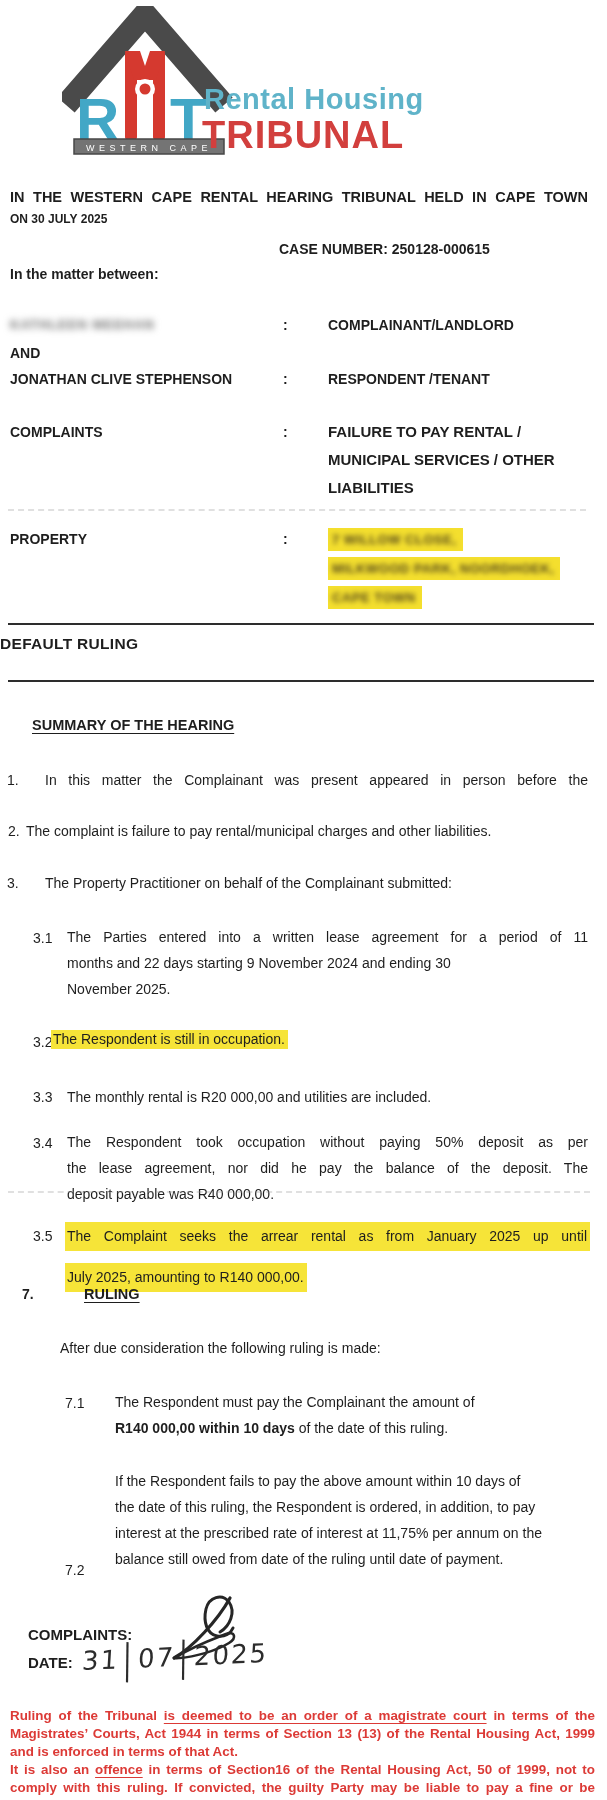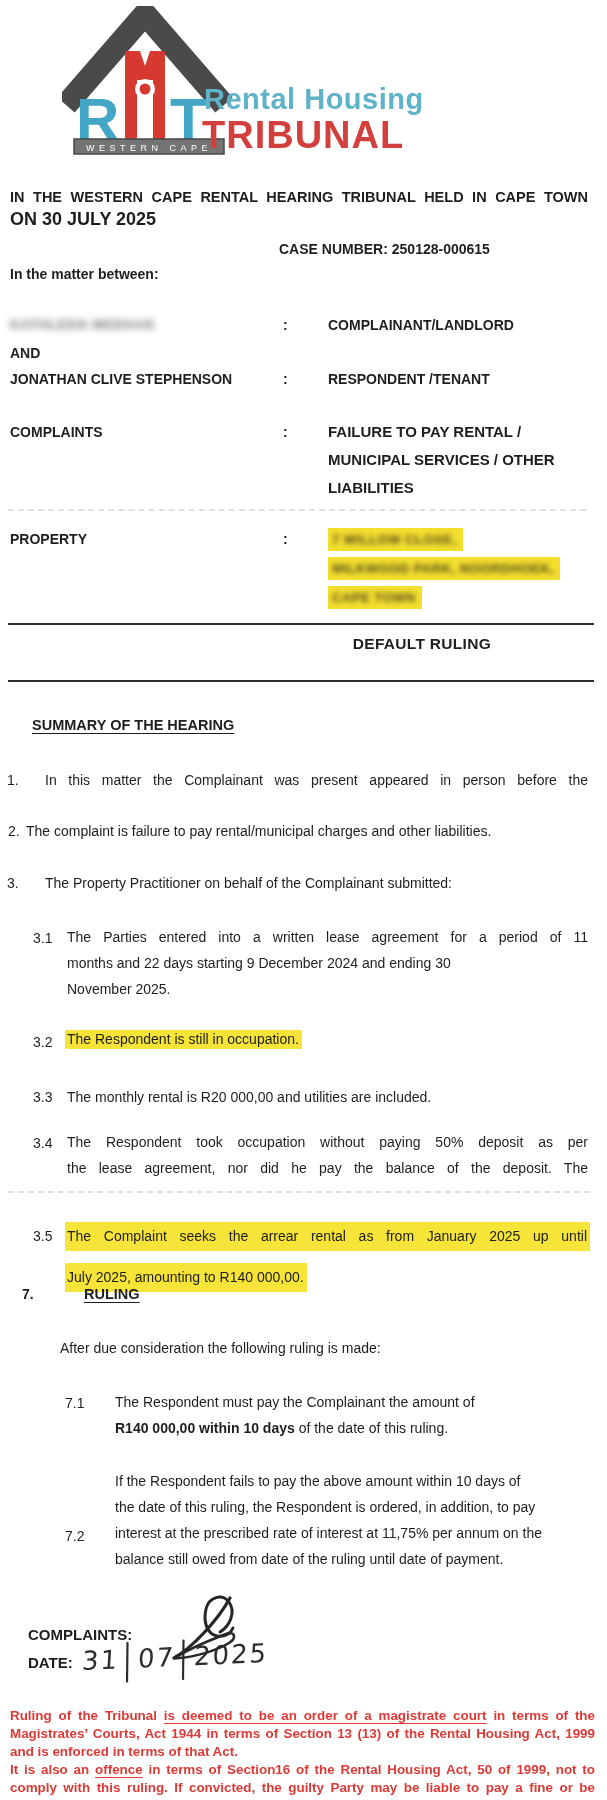--- a/index.html
+++ b/index.html
@@ -13,21 +13,21 @@
   .par{font-size:14px;line-height:26px;}
   .jl{display:block;text-align:justify;text-align-last:justify;}
   .hl{background:#f6e438;padding:1px 3px 2px 2px;}
   .ul2{text-decoration:underline;text-underline-offset:3px;}
   .hr{height:2px;background:#2d2d2d;}
   .artifact{border-top:2px dashed #9a9a9a;opacity:.30;}
   .colon{font-weight:700;}
   .blurname{filter:blur(3.5px);color:#6a6a6a;font-weight:700;letter-spacing:1px;font-size:13px;}
   .hlblur{display:inline-block;background:#f4df2e;padding:2px 6px 3px 4px;line-height:17px;}
   .hlblur .txt{filter:blur(2.8px);color:#56491c;font-weight:700;font-size:13px;letter-spacing:.5px;}
-  .banner{width:491px;text-align:right;font-size:15.5px;font-weight:700;letter-spacing:.3px;}
+  .banner{width:491px;text-align:left;font-size:15.5px;font-weight:700;letter-spacing:.3px;}
   .headu{font-size:14.5px;font-weight:700;text-decoration:underline;text-underline-offset:3px;margin-left:24px;}
   .footer-red{color:#dc3a36;font-weight:700;font-size:13.4px;line-height:18px;text-align:justify;}
   .footer-red p{margin:0;}
   .handdate{font-size:26px;color:#2c2c2c;transform:rotate(-2.5deg);letter-spacing:2px;font-family:"DejaVu Sans",sans-serif;white-space:nowrap;}
   .handdate .bar{display:inline-block;transform:scaleY(1.55) rotate(5deg);font-weight:400;margin:0 4px;}
   .handdate .dg{display:inline-block;transform:skewX(-6deg);}
   svg text{font-family:"Liberation Sans",sans-serif;}
 </style>
 </head>
 <body>
@@ -54,21 +54,21 @@
   <g>
     <rect x="12" y="133" width="150" height="15" fill="#747474" stroke="#474747" stroke-width="1.5"></rect>
     <text x="87" y="144.5" text-anchor="middle" font-size="9" letter-spacing="4.5" fill="#ffffff">WESTERN CAPE</text>
   </g>
 
   <text x="142" y="103" font-size="29" font-weight="bold" fill="#5fb3c9" letter-spacing="0.5">Rental Housing</text>
   <text x="140" y="142" font-size="38" font-weight="bold" fill="#d23f3d" letter-spacing="1">TRIBUNAL</text>
 </svg>
 
 <div class="abs base b jl" style="left:10px;top:189px;width:578px;font-size:14.5px">IN THE WESTERN CAPE RENTAL HEARING TRIBUNAL HELD IN CAPE TOWN</div>
-<div class="abs base b" style="left:10px;top:211px;font-size:18px">ON 30 JULY  2025</div>
+<div class="abs base b" style="left:10px;top:211px;font-size:12px">ON 30 JULY  2025</div>
 <div class="abs base b" style="left:279px;top:241px">CASE NUMBER: 250128-000615</div>
 <div class="abs base b" style="left:10px;top:266px">In the matter between:</div>
 
 <div class="abs base blurname" style="left:10px;top:317px">KATHLEEN MEEHAN</div>
 <div class="abs base colon" style="left:283px;top:317px">:</div>
 <div class="abs base b" style="left:328px;top:317px">COMPLAINANT/LANDLORD</div>
 
 <div class="abs base b" style="left:10px;top:345px">AND</div>
 
 <div class="abs base b" style="left:10px;top:371px">JONATHAN CLIVE STEPHENSON</div>
@@ -108,36 +108,37 @@
 
 <div class="abs base" style="left:8px;top:823px">2.</div>
 <div class="abs base" style="left:26px;top:823px">The complaint is failure to pay rental/municipal charges and other liabilities.</div>
 
 <div class="abs base" style="left:7px;top:875px">3.</div>
 <div class="abs base" style="left:45px;top:875px">The Property Practitioner on behalf of the Complainant submitted:</div>
 
 <div class="abs base" style="left:33px;top:930px">3.1</div>
 <div class="abs par" style="left:67px;top:924px;width:521px">
   <span class="jl">The Parties entered into a written lease agreement for a period of 11</span>
-  <span style="display:block">months and 22 days starting 9 December 2024 and ending 30</span>
+  <span style="display:block">months and 22 days starting 9 November 2024 and ending 30</span>
   <span style="display:block">November 2025.</span>
 </div>
 
 <div class="abs base" style="left:33px;top:1034px">3.2</div>
-<div class="abs base" style="left:65px;top:1031px">
+<div class="abs base" style="left:51px;top:1031px">
   <span class="hl">The Respondent is still in occupation.</span>
 </div>
 
 <div class="abs base" style="left:33px;top:1089px">3.3</div>
 <div class="abs base" style="left:67px;top:1089px">The monthly rental is R20 000,00 and utilities are included.</div>
 
 <div class="abs base" style="left:33px;top:1135px">3.4</div>
 <div class="abs par" style="left:67px;top:1129px;width:521px">
   <span class="jl">The Respondent took occupation without paying 50% deposit as per</span>
   <span class="jl">the lease agreement, nor did he pay the balance of the deposit. The</span>
+  <span style="display:block">deposit payable was R40 000,00.</span>
 </div>
 
 <div class="abs artifact" style="left:8px;top:1191px;width:582px"></div>
 
 <div class="abs base" style="left:33px;top:1228px">3.5</div>
 <div class="abs par" style="left:65px;top:1222px;width:525px">
   <span class="hl jl">The Complaint seeks the arrear rental as from January 2025 up until</span>
   <span style="display:inline-block;margin-top:12px" class="hl">July 2025, amounting to R140 000,00.</span>
 </div>
 
@@ -145,21 +146,21 @@
 <div class="abs headu" style="left:60px;top:1286px;font-size:14.5px">RULING</div>
 
 <div class="abs base" style="left:60px;top:1340px">After due consideration the following ruling is made:</div>
 
 <div class="abs base" style="left:65px;top:1395px">7.1</div>
 <div class="abs par" style="left:115px;top:1389px;width:473px">
   <span style="display:block">The Respondent must pay the Complainant the amount of</span>
   <span style="display:block"><span class="b">R140 000,00 within 10 days</span><span> of the date of this ruling.</span></span>
 </div>
 
-<div class="abs base" style="left:65px;top:1528px">7.2</div>
+<div class="abs base" style="left:65px;top:1562px">7.2</div>
 <div class="abs par" style="left:115px;top:1468px;width:473px">
   <span style="display:block">If the Respondent fails to pay the above amount within 10 days of</span>
   <span style="display:block">the date of this ruling, the Respondent is ordered, in addition, to pay</span>
   <span style="display:block">interest at the prescribed rate of interest at 11,75% per annum on the</span>
   <span style="display:block">balance still owed from date of the ruling until date of payment.</span>
 </div>
 
 <svg class="abs" style="left:168px;top:1588px" width="80" height="80" viewBox="0 0 80 80">
   <g fill="none" stroke="#262626" stroke-linecap="round">
     <path d="M52,44 C62,38 68,24 61,14 C54,5 41,9 38,21 C35,34 39,46 49,48 C57,49.5 63,45 65,40" stroke-width="3"></path>

